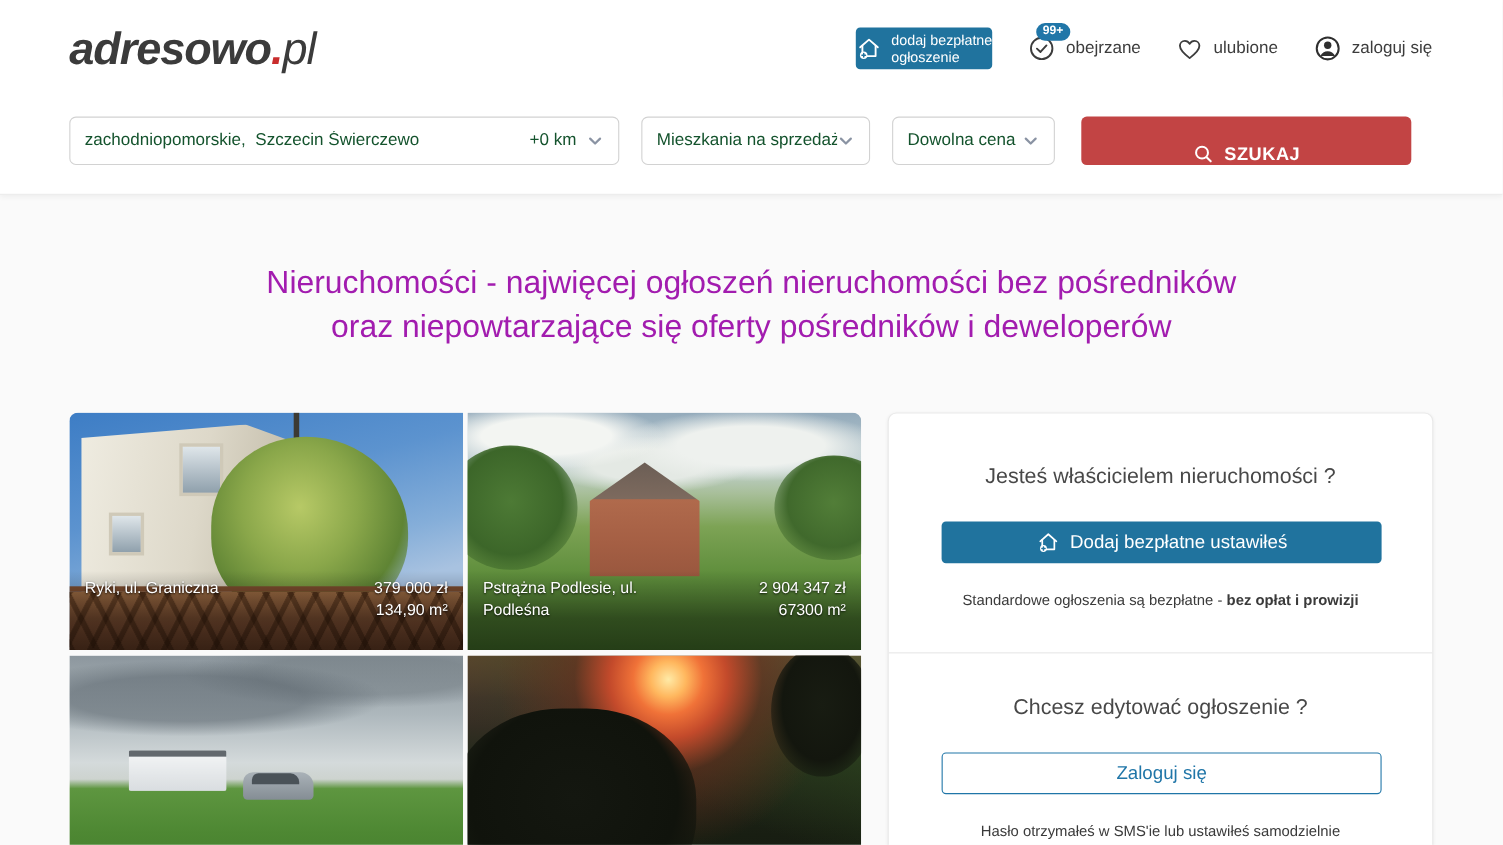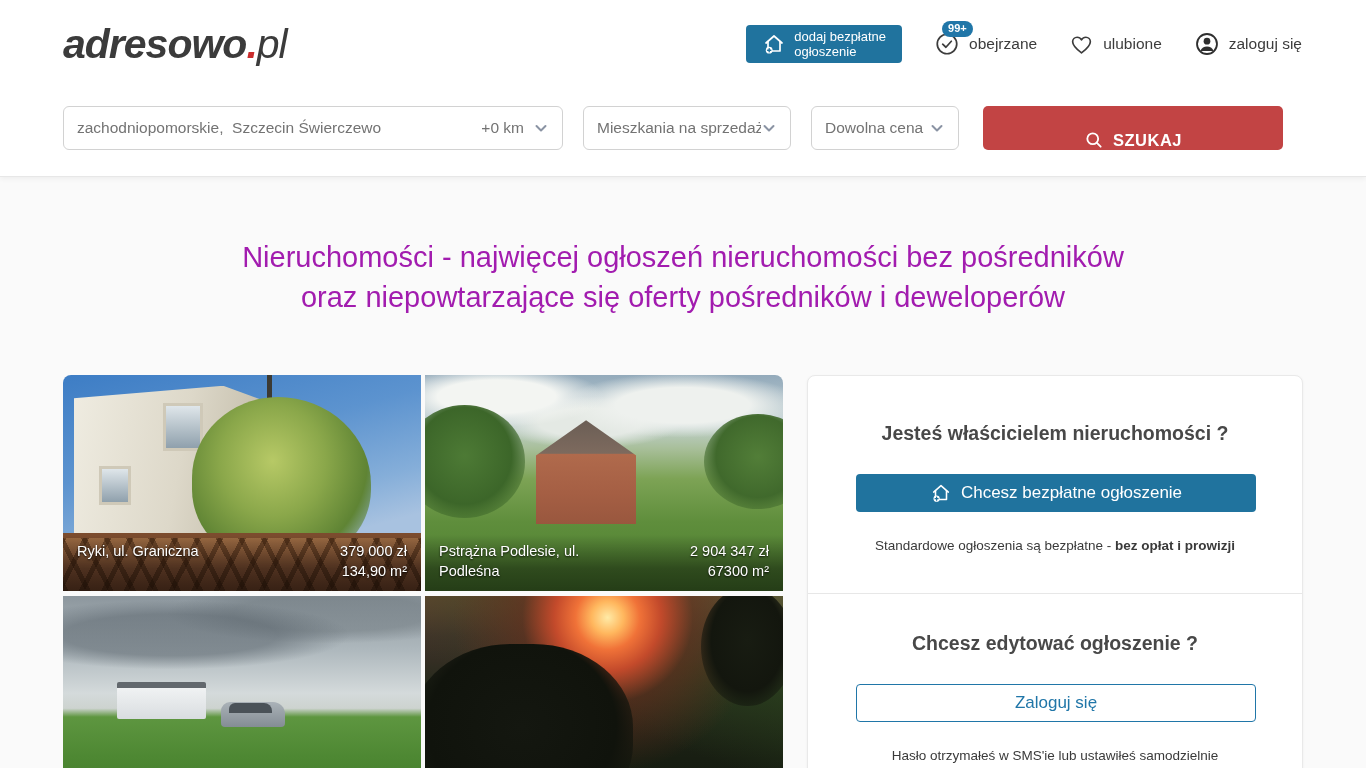--- a/index.html
+++ b/index.html
@@ -7,32 +7,32 @@
   body { font-family:"Liberation Sans","DejaVu Sans",sans-serif; background:#fafafa; color:#333; }
 
   
   .header-wrap { background:#fff; border-bottom:1px solid #e7e7e7; box-shadow:0 2px 5px rgba(0,0,0,.05); }
   .topbar { height:88px; display:flex; align-items:center; justify-content:space-between; padding:0 64px 0 63px; }
   .logo { font-size:41px; font-style:italic; letter-spacing:-1px; color:#3b3b3b; cursor:pointer; }
   .logo .brand { font-weight:700; }
   .logo .dot { color:#c92c2c; font-weight:700; }
   .logo .tld { font-weight:400; }
   .top-nav { display:flex; align-items:center; gap:32px; }
-  .add-btn { background:#20739e; color:#fff; border:none; border-radius:4px; height:38px; padding:4px 16px;
+  .add-btn { background:#20739e; color:#fff; border:none; border-radius:4px; height:38px; padding:4px 0;
              display:flex; align-items:center; gap:8px; font-size:13px; line-height:15px; text-align:left; cursor:pointer; }
   .nav-item { display:flex; align-items:center; gap:9px; font-size:15.5px; color:#3c3c3c; cursor:pointer; }
   .icon { display:inline-flex; }
   .badge-wrap { position:relative; display:inline-flex; }
   .badge { position:absolute; top:-10px; left:8px; background:#2076a8; color:#fff; font-size:11px; font-weight:700;
            padding:1px 6px 2px; border-radius:9px; line-height:13px; }
 
   
   .searchbar { display:flex; align-items:center; padding:18px 63px 26px; gap:20px; background:#fff; }
   .field { background:#fff; border:1px solid #d2d2d2; border-radius:6px; height:44px; display:flex; align-items:center;
-           padding:0 13px; font-size:15.5px; color:#737373; cursor:pointer; }
+           padding:0 13px; font-size:15.5px; color:#14532d; cursor:pointer; }
   .loc-field { width:500px; }
   .loc-text { white-space:pre; overflow:hidden; flex:1; }
   .radius { margin-left:8px; margin-right:9px; }
   .type-field { width:208px; }
   .price-field { width:148px; margin-left:0; }
   .type-field .val, .price-field .val { flex:1; white-space:nowrap; overflow:hidden; }
   .price-field { margin-right:2px; }
   .search-btn { width:300px; height:44px; background:#c24444; border:none; border-radius:5px; color:#fff;
                 font-size:16.5px; font-weight:700; letter-spacing:.5px; display:flex; align-items:flex-end;
                 justify-content:center; gap:9px; cursor:pointer; margin-left:2px; }
@@ -42,21 +42,21 @@
   .hero-title { margin:60px auto 0; text-align:center; font-size:29px; font-weight:400; color:#a21caf;
                 line-height:40px; max-width:1100px; }
   .hero-title span { display:block; }
 
   
   .content { display:flex; align-items:flex-start; padding:58px 63px 0; gap:24px; }
 
   .grid { width:720px; display:grid; grid-template-columns:358px 358px; gap:5px 4px; border-radius:8px; overflow:hidden; }
   .card { position:relative; height:216px; overflow:hidden; cursor:pointer; }
   .card-label { position:absolute; left:0; right:0; bottom:0; display:flex; justify-content:space-between;
-                padding:6px 14px 10px; color:#fff; font-size:14.5px; line-height:20px;
+                padding:6px 14px 26px; color:#fff; font-size:14.5px; line-height:20px;
                 text-shadow:0 1px 2px rgba(0,0,0,.85);
                 background:linear-gradient(180deg, rgba(0,0,0,0) 0%, rgba(0,0,0,.42) 60%, rgba(0,0,0,.5) 100%); }
   .card-label .right { text-align:right; }
 
   
   .scene { position:absolute; inset:0; }
   .sc { position:absolute; }
   .scene-ryki { background:linear-gradient(165deg, #3d7dc5 0%, #5c93cf 35%, #85aed9 60%, #a8c2e0 75%); }
   .scene-ryki .sc-house { left:3%; top:5%; width:58%; height:82%;
       background:linear-gradient(100deg,#efece1 0%, #ddd8c9 50%, #b8b19d 100%);
@@ -101,21 +101,21 @@
   .scene-warszawa .sc-sil { left:-4%; top:22%; width:62%; height:85%; border-radius:45%;
       background:radial-gradient(ellipse at 50% 45%, #141710 0%, #10130c 60%, rgba(16,19,12,0) 92%); }
   .scene-warszawa .sc-sil2 { right:-3%; top:-4%; width:26%; height:55%; border-radius:50%;
       background:radial-gradient(ellipse at 50% 45%, #181c12 0%, #13160e 55%, rgba(19,22,14,0) 90%); }
 
   
   .sidebar { width:496px; background:#fff; border:1px solid #e9e9e9; border-radius:8px;
              box-shadow:0 1px 3px rgba(0,0,0,.05); text-align:center; }
   .side-section { padding:46px 48px 40px; }
   .side-section.second { padding-top:38px; }
-  .side-title { font-size:19.5px; font-weight:700; color:#484848; }
+  .side-title { font-size:19.5px; font-weight:400; color:#484848; }
   .side-btn { margin:29px auto 0; width:400px; height:38px; border-radius:4px; font-size:17px;
               display:flex; align-items:center; justify-content:center; gap:9px; cursor:pointer; }
   .side-btn.solid { background:#20739e; border:none; color:#fff; }
   .side-btn.outline { background:#fff; border:1px solid #2076a8; color:#2076a8; }
   .side-note { margin-top:26px; font-size:13.5px; color:#3a3a3a; }
   .side-note b { font-weight:700; }
   .divider { border-top:1px solid #e7e7e7; }
 </style>
 </head>
 <body>
@@ -283,21 +283,21 @@
         <div class="side-title">Jesteś właścicielem nieruchomości ?</div>
         <button class="side-btn solid">
           <span class="icon">
             <svg width="22" height="22" viewBox="0 0 24 24" fill="none" stroke="#fff" stroke-width="1.7" stroke-linecap="round" stroke-linejoin="round">
               <path d="M4 11 L12 4 L20 11"></path>
                 <path d="M6 9.5 V19 H18 V9.5"></path>
               <circle cx="7.2" cy="18.2" r="3.4" fill="#fff" stroke="none"></circle>
               <path d="M7.2 16.6 v3.2 M5.6 18.2 h3.2" stroke="#20739e" stroke-width="1.4"></path>
             </svg>
           </span>
-          <span>Chcesz bezpłatne ogłoszenie</span>
+          <span>Dodaj bezpłatne ustawiłeś</span>
         </button>
         <div class="side-note">
           <span>Standardowe ogłoszenia są bezpłatne - </span><b>bez opłat i prowizji</b>
         </div>
       </div>
       <div class="divider"></div>
       <div class="side-section second">
         <div class="side-title">Chcesz edytować ogłoszenie ?</div>
         <button class="side-btn outline">
           <span>Zaloguj się</span>

